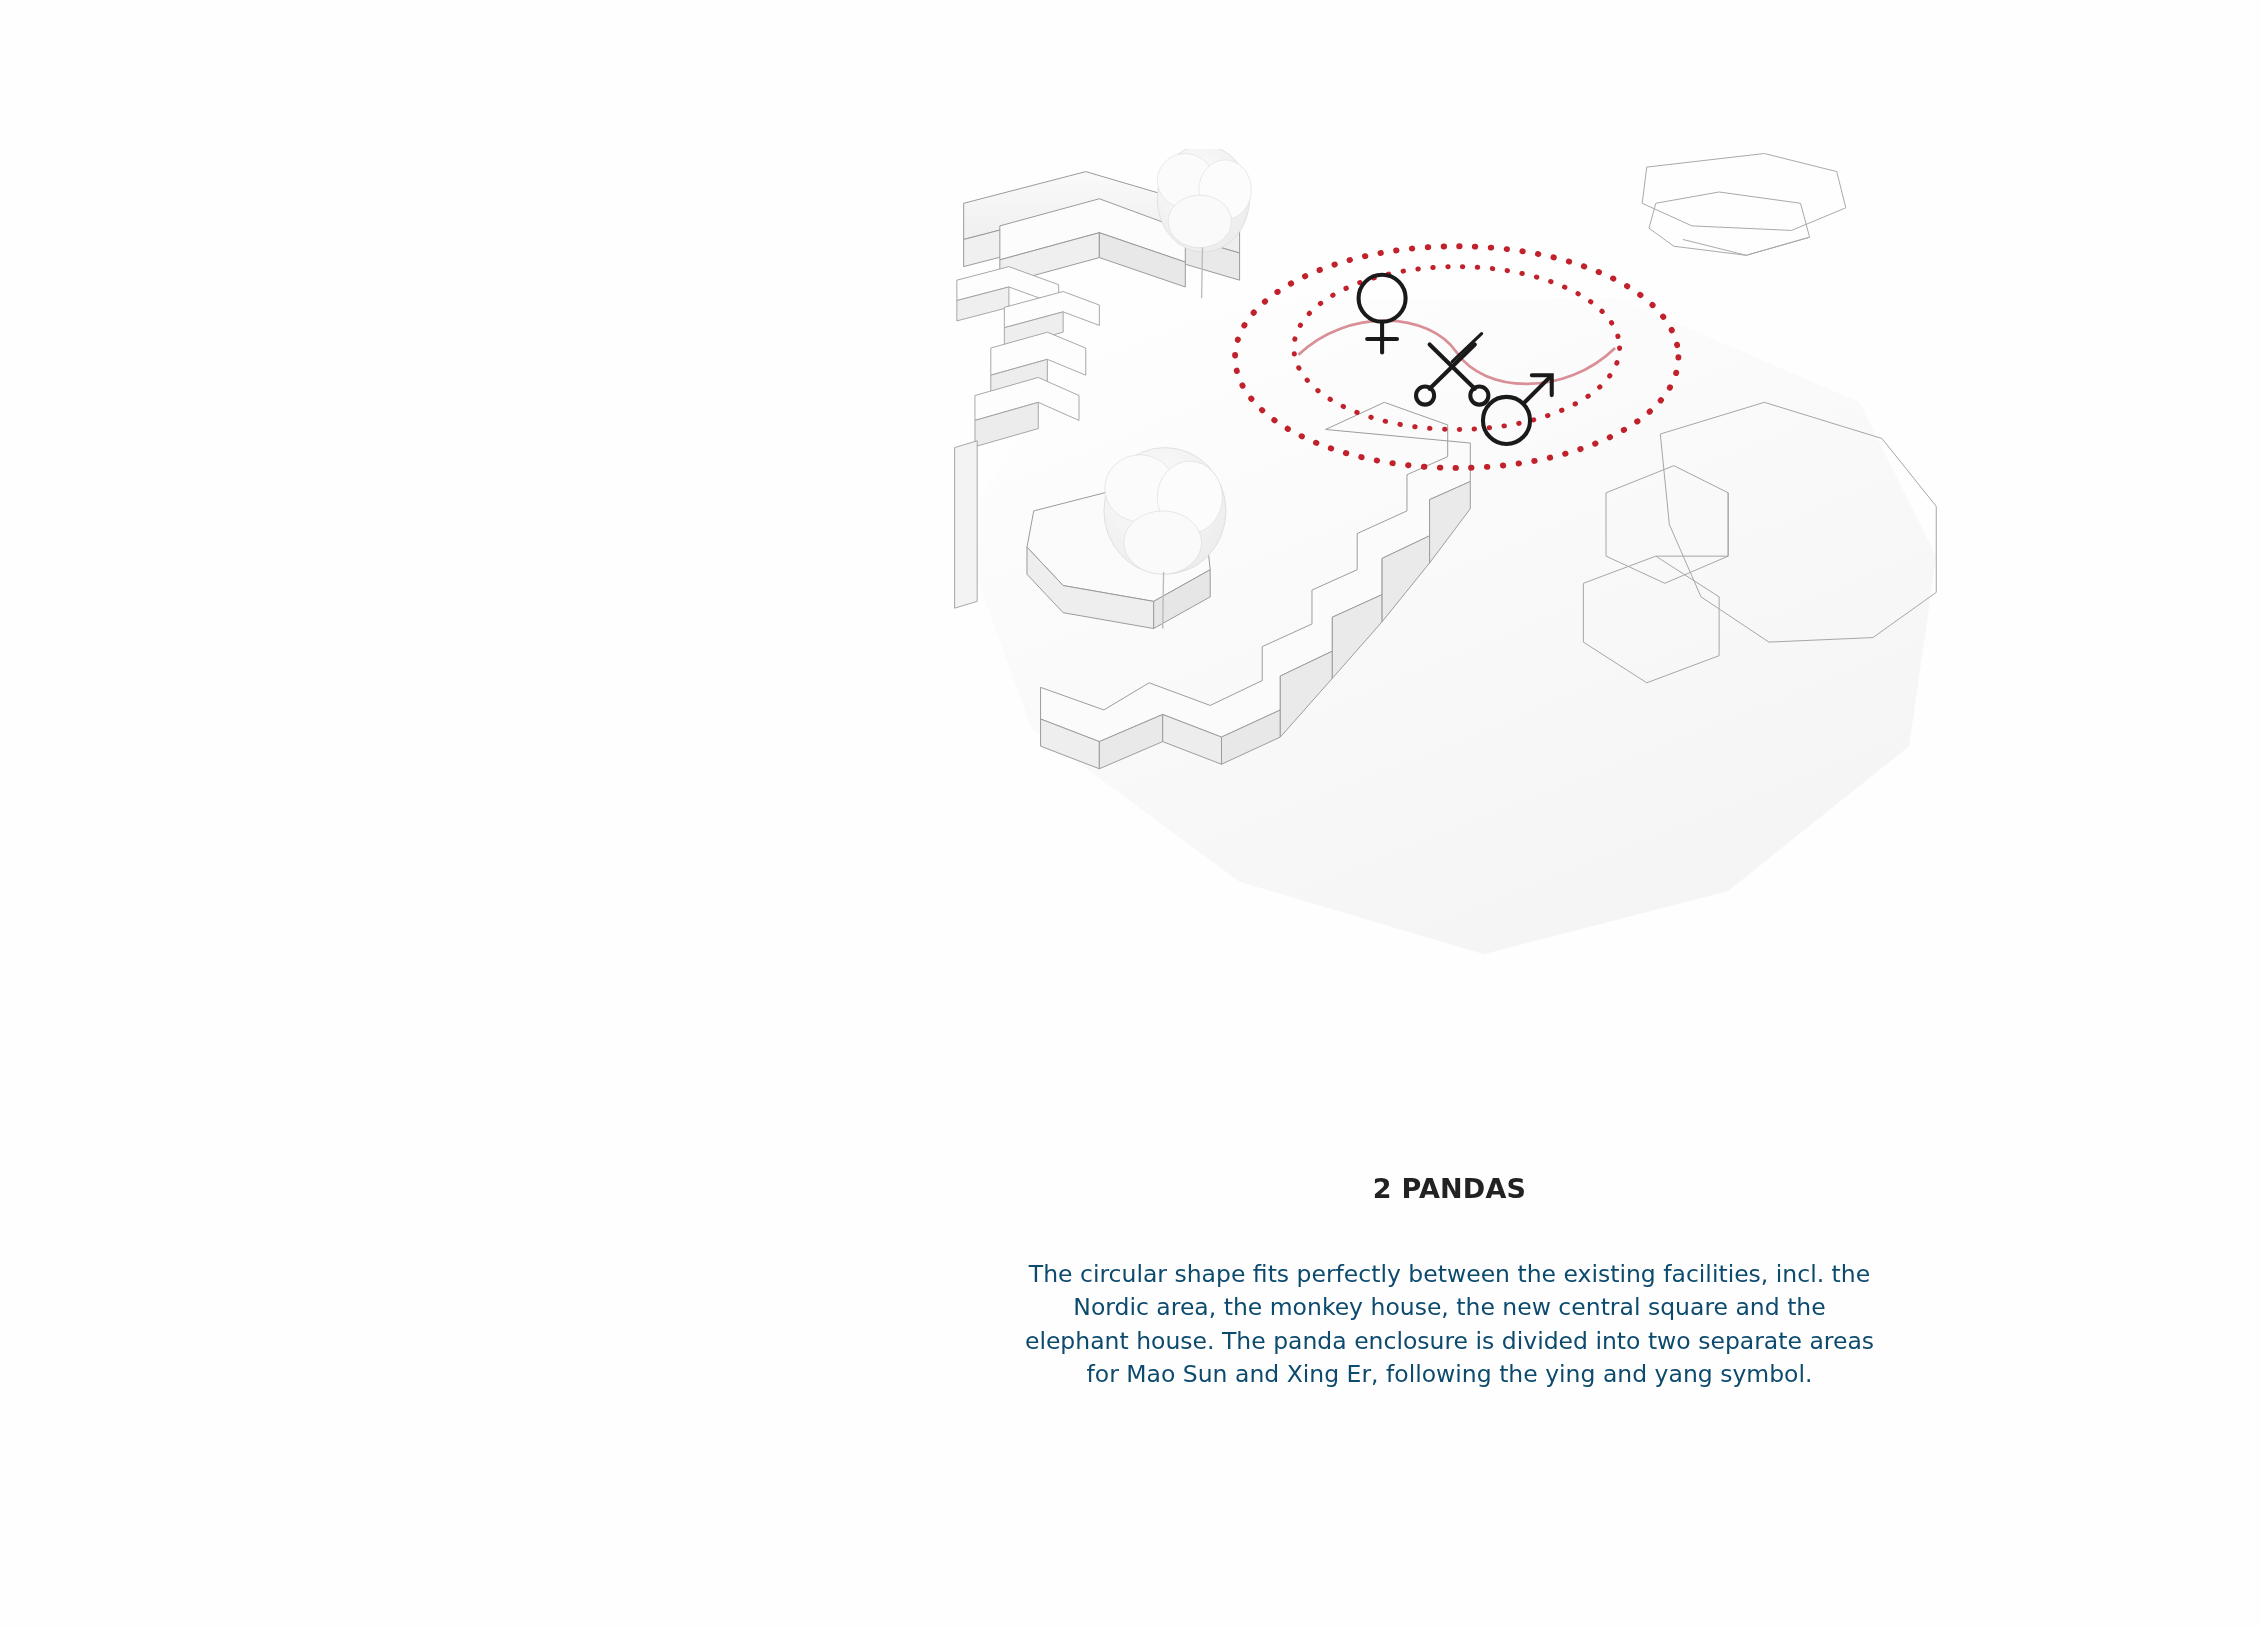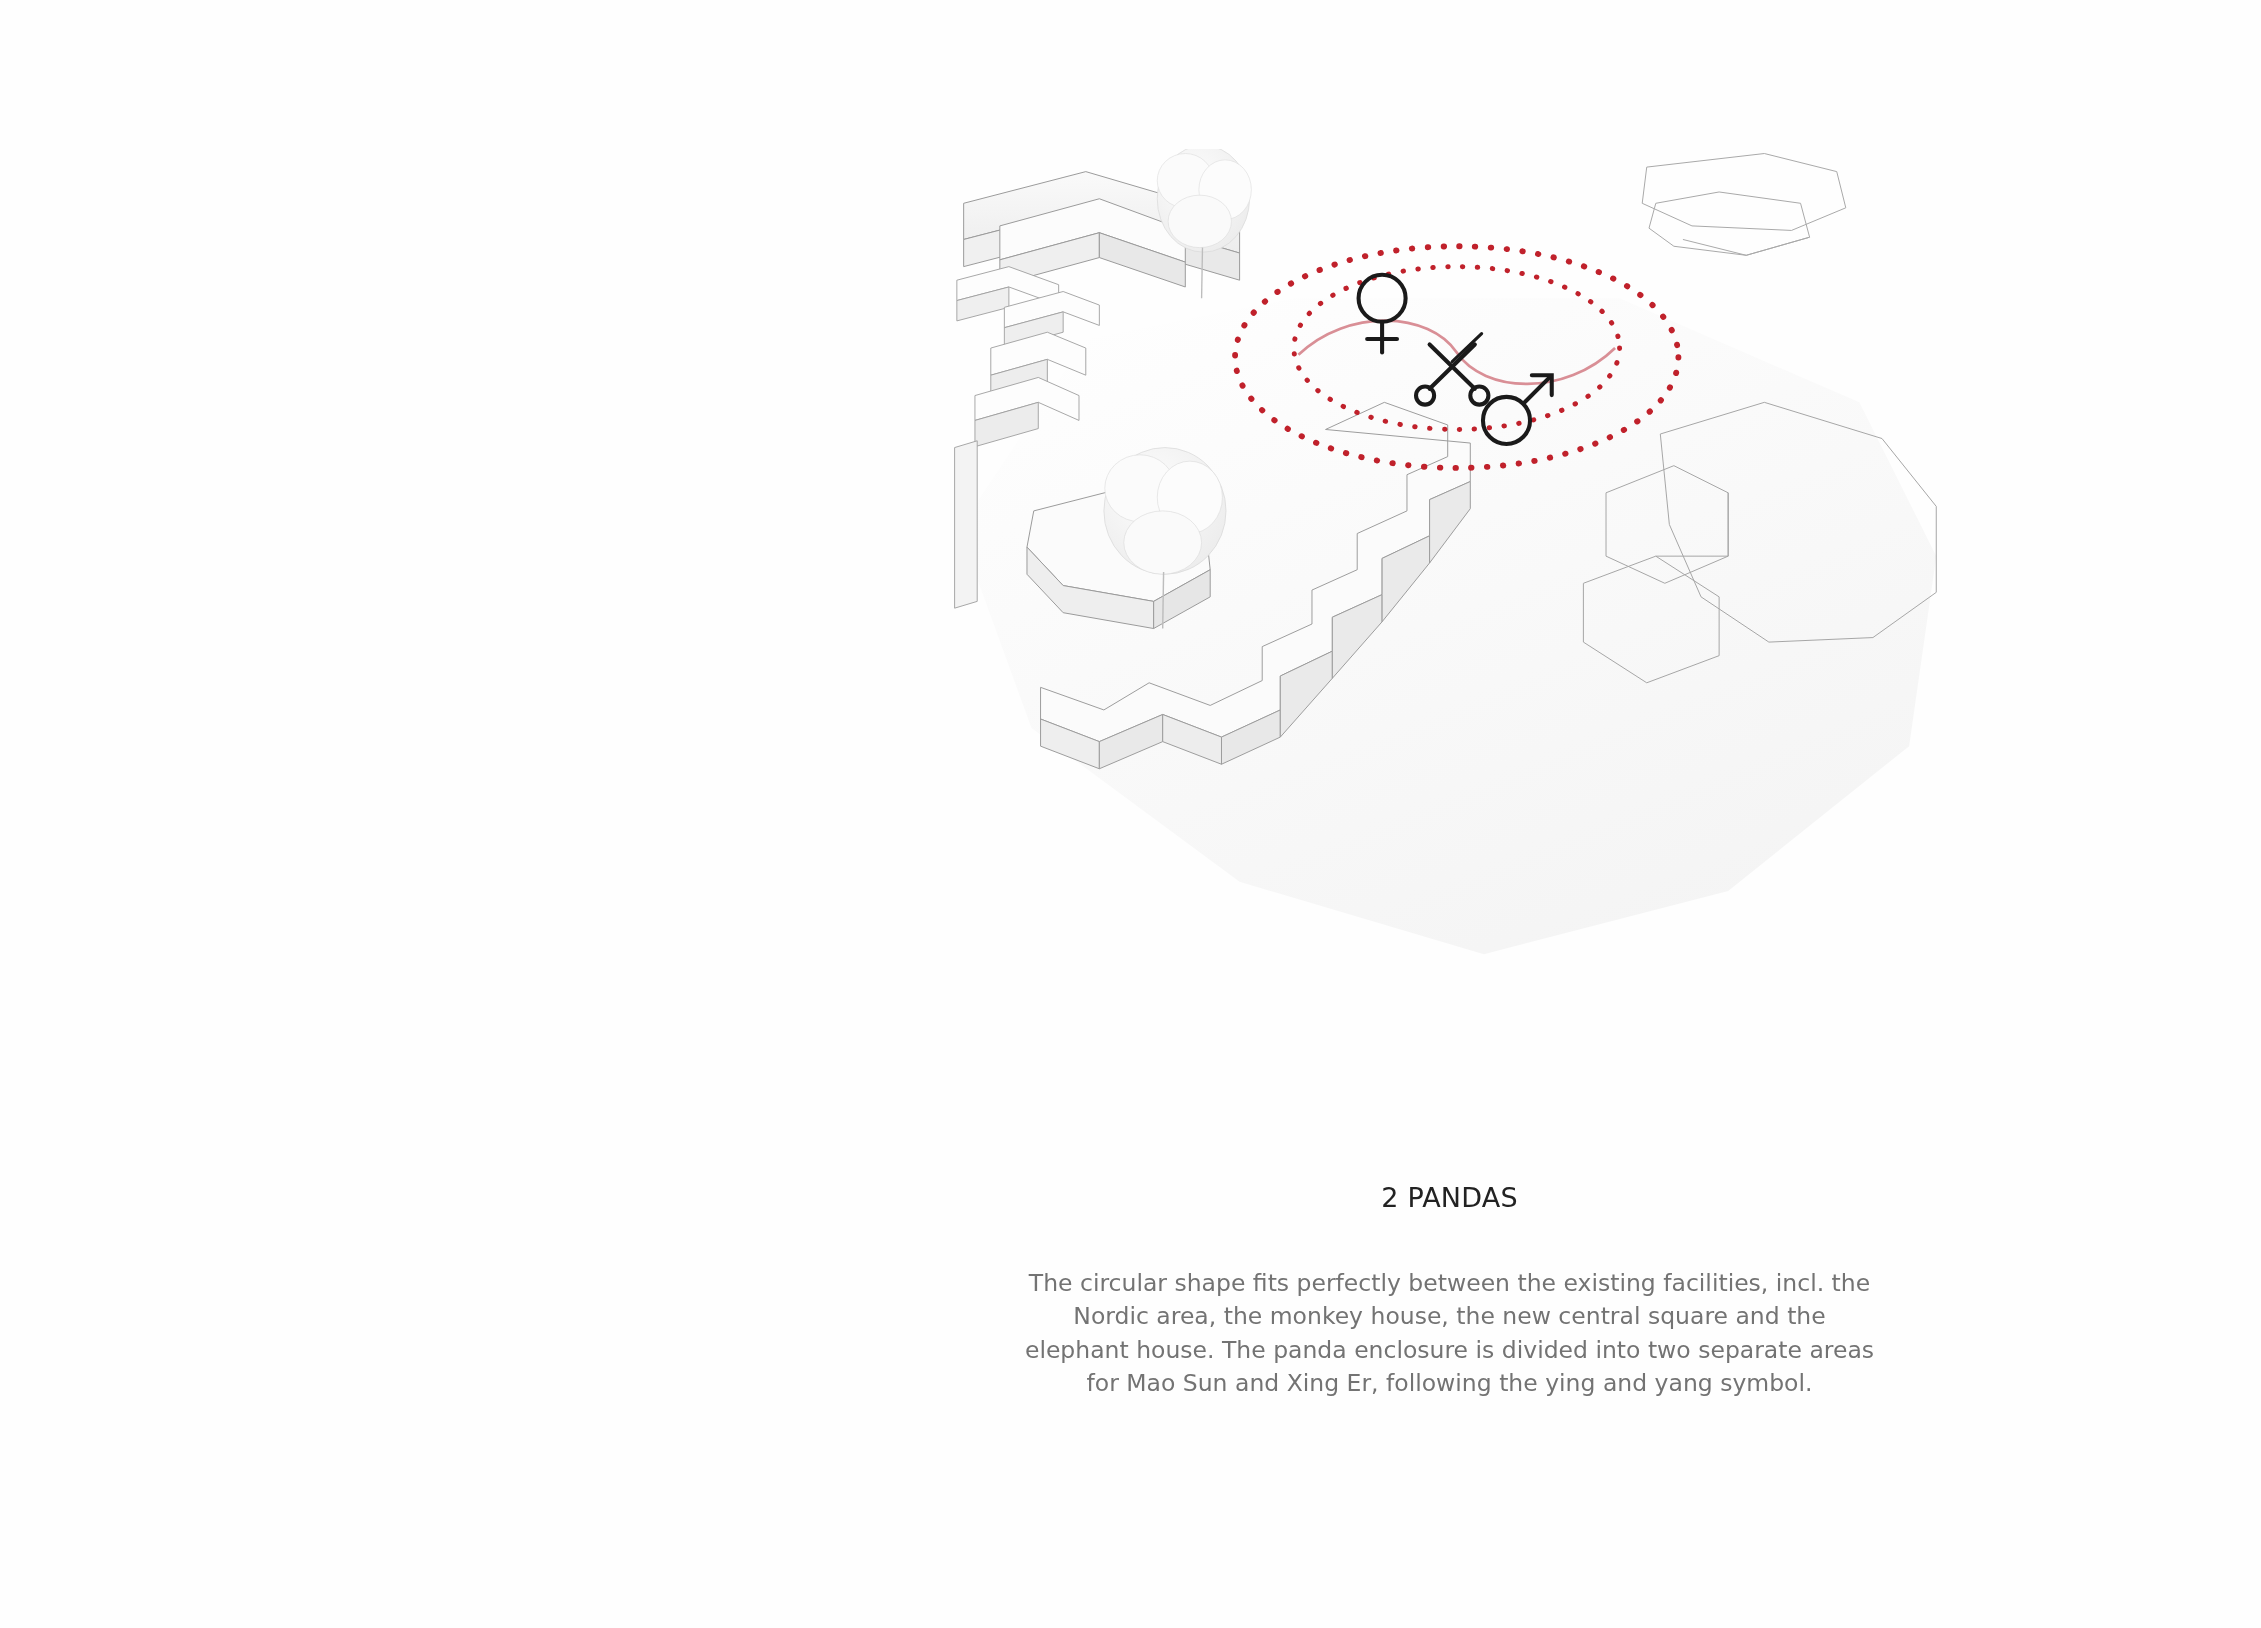--- a/index.html
+++ b/index.html
@@ -41,30 +41,30 @@
   
   #caption-block {
     position: absolute;
     left: 986px;
     top: 1167px;
     width: 927px;
     text-align: center;
   }
   #caption-title {
     font-size: 27px;
-    font-weight: normal;
+    font-weight: bold;
     color: #222222;
     letter-spacing: 0.2px;
-    margin: 15px 0 54px 0;
+    margin: 6px 0 54px 0;
     font-family: "DejaVu Sans", "Liberation Sans", sans-serif;
   }
   #caption-body {
     font-size: 23.5px;
     line-height: 1.42;
-    color: #737373;
+    color: #0c4a6e;
     margin: 0 auto;
     width: 850px;
     font-family: "DejaVu Sans", "Liberation Sans", sans-serif;
     font-weight: 400;
   }
 </style>
 </head>
 <body>
 
 <div id="page">

